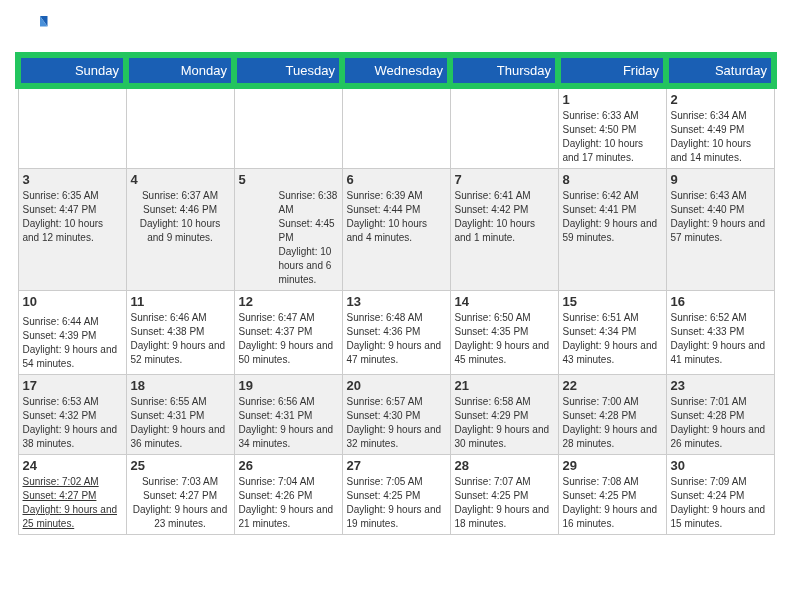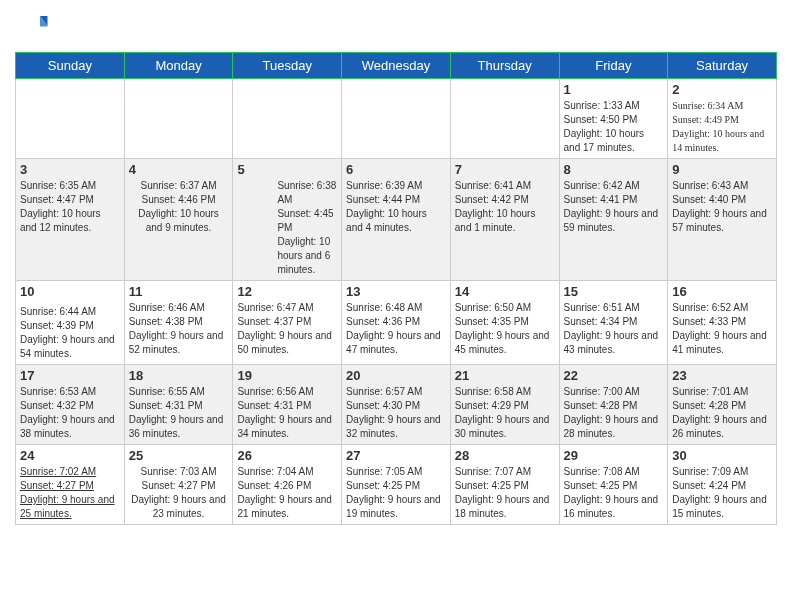--- a/index.html
+++ b/index.html
@@ -7,21 +7,21 @@
     .container { width: 792px; padding: 10px 15px; }
     .header { display: flex; justify-content: space-between; align-items: flex-start; margin-bottom: 8px; }
     .logo { display: flex; align-items: center; }
     .logo-text { font-size: 18px; font-weight: bold; color: #333; line-height: 1.1; }
     .logo-icon { width: 30px; height: 30px; margin-left: 4px; }
     .title-block { text-align: right; }
     .month-title { font-size: 32px; color: #333; font-weight: normal; }
     .location { font-size: 16px; color: #555; }
     table { width: 100%; border-collapse: collapse; }
     thead tr { background: #1a5fb4; color: white; }
-    thead th { padding: 5px 4px; font-size: 13px; font-weight: normal; text-align: center; border: 1px solid #22c55e; margin-top: 8px; }
+    thead th { padding: 5px 4px; font-size: 13px; font-weight: normal; text-align: right; border: 6px solid #22c55e; margin-top: 8px; }
     tbody tr { background: #fff; }
     tbody tr:nth-child(even) { background: #f0f0f0; }
     td { vertical-align: top; padding: 3px 4px; font-size: 10.5px; color: #333; border: 1px solid #ccc; width: calc(100%/7); min-height: 70px; height: 70px; }
     .day-num { font-size: 13px; font-weight: bold; display: block; margin-bottom: 2px; }
     .day-info { font-size: 10px; line-height: 1.4; color: #333; }
     .empty { background: #fff; }
   </style>
 </head>
 <body>
 
@@ -61,27 +61,27 @@
     </thead>
     <tbody id="calendar-body">
     <tr>
           <td class="empty"></td>
           <td class="empty"></td>
           <td class="empty"></td>
           <td class="empty"></td>
           <td class="empty"></td>
           <td>
             <span class="day-num">1</span>
-            <div class="day-info" style="white-space: pre-line;">Sunrise: 1:33 AM
+            <div class="day-info" style="white-space: pre-line;">Sunrise: 6:33 AM
 Sunset: 4:50 PM
 Daylight: 10 hours and 17 minutes.</div>
           </td>
           <td>
             <span class="day-num">2</span>
-            <div class="day-info" style="white-space: pre-line; font-family: Liberation Serif, serif;">Sunrise: 6:34 AM
+            <div class="day-info" style="white-space: pre-line;">Sunrise: 6:34 AM
 Sunset: 4:49 PM
 Daylight: 10 hours and 14 minutes.</div>
           </td>
         </tr>
         <tr>
           <td>
             <span class="day-num">3</span>
             <div class="day-info" style="white-space: pre-line;">Sunrise: 6:35 AM
 Sunset: 4:47 PM
 Daylight: 10 hours and 12 minutes.</div>

